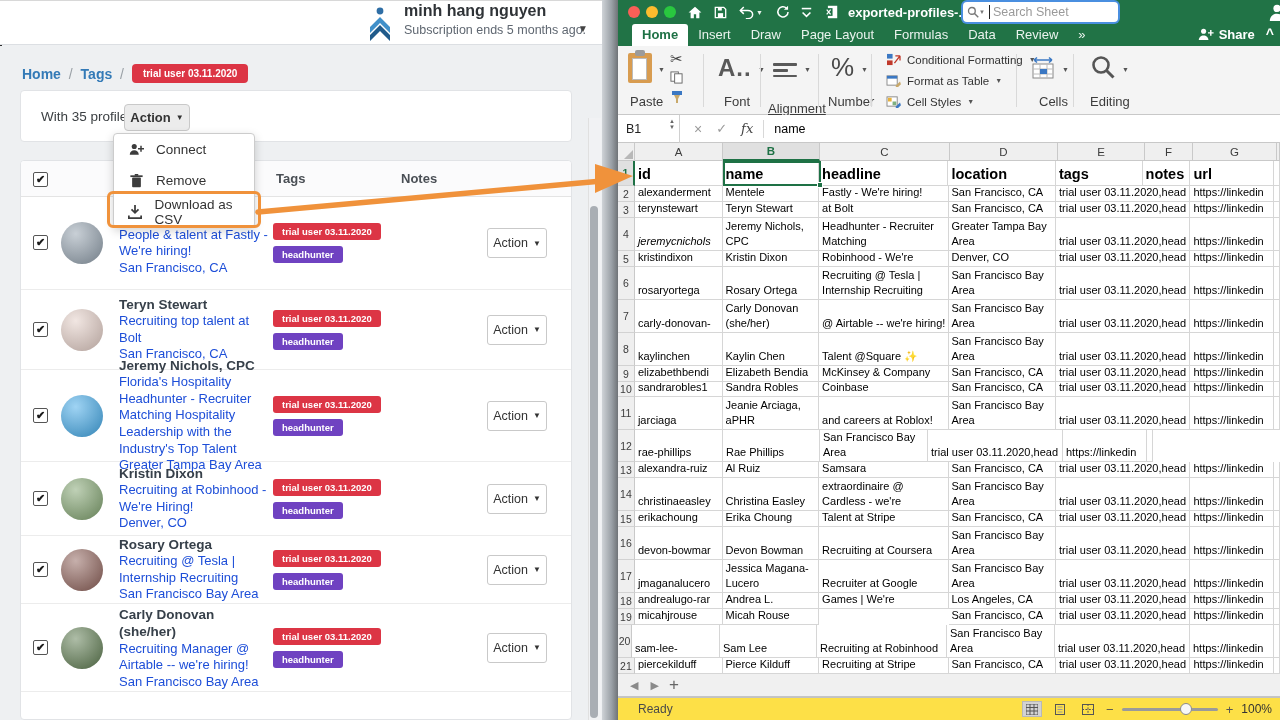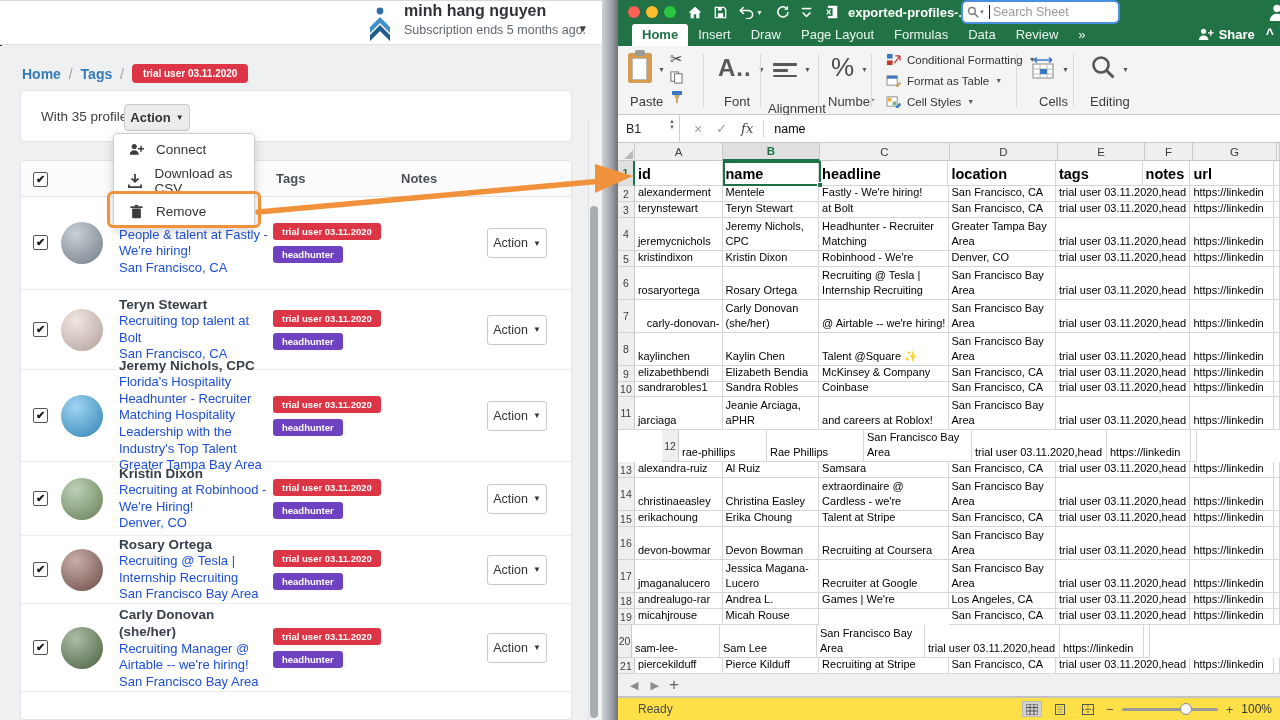--- a/index.html
+++ b/index.html
@@ -312,36 +312,36 @@
           <svg width="15" height="13" viewBox="0 0 20 16">
               <circle cx="7" cy="4" r="3.4" fill="#3c3c3c"></circle>
               <path d="M1 15c0-3.8 2.7-6 6-6s6 2.2 6 6z" fill="#3c3c3c"></path>
               <path d="M16 3v8M12 7h8" stroke="#3c3c3c" stroke-width="2"></path>
             </svg>
         </span>
         <span>Connect</span>
       </div>
       <div class="dd-item">
         <span class="dd-icon">
-          <svg width="14" height="14" viewBox="0 0 16 16">
-              <path d="M8 0v8M4 5l4 4 4-4" stroke="#3c3c3c" stroke-width="2" fill="none"></path>
-              <path d="M1 12v3h14v-3" stroke="#3c3c3c" stroke-width="2" fill="none"></path>
-            </svg>
-        </span>
-        <span>Download as CSV</span>
-      </div>
-      <div class="dd-item">
-        <span class="dd-icon">
           <svg width="13" height="14" viewBox="0 0 14 16">
               <rect x="2" y="4" width="10" height="11" rx="1" fill="#3c3c3c"></rect>
               <rect x="0" y="1.5" width="14" height="2" fill="#3c3c3c"></rect>
               <rect x="5" y="0" width="4" height="2" fill="#3c3c3c"></rect>
             </svg>
         </span>
         <span>Remove</span>
+      </div>
+      <div class="dd-item">
+        <span class="dd-icon">
+          <svg width="14" height="14" viewBox="0 0 16 16">
+              <path d="M8 0v8M4 5l4 4 4-4" stroke="#3c3c3c" stroke-width="2" fill="none"></path>
+              <path d="M1 12v3h14v-3" stroke="#3c3c3c" stroke-width="2" fill="none"></path>
+            </svg>
+        </span>
+        <span>Download as CSV</span>
       </div>
     </div>
     <div class="highlight-box"></div>
 
     <div class="left-scroll-track"></div>
     <div class="left-scroll-thumb"></div>
   </div>
 
   <div class="gap-strip"></div>
 
@@ -458,21 +458,21 @@
       <span class="rib-caret" style="position:absolute;left:140px;top:20px;">▼</span>
       <div class="rib-label" style="left:106px;top:48px;">Font</div>
       <div class="rib-div" style="left:142px;"></div>
 
       <div class="alines" style="position:absolute;left:155px;top:14px;width:24px;">
         <div style="width:24px;"></div>
           <div style="width:15px;"></div>
           <div style="width:24px;"></div>
       </div>
       <span class="rib-caret" style="position:absolute;left:186px;top:20px;">▼</span>
-      <div class="rib-label" style="left:150px;top:55px;">Alignment</div>
+      <div class="rib-label" style="left:150px;top:55px;text-decoration:underline;">Alignment</div>
       <div class="rib-div" style="left:200px;"></div>
 
       <div style="position:absolute;left:213px;top:6px;"><span class="pct">%</span></div>
       <span class="rib-caret" style="position:absolute;left:243px;top:20px;">▼</span>
       <div class="rib-label" style="left:210px;top:48px;">Number</div>
       <div class="rib-div" style="left:253px;"></div>
 
       <div class="style-row" style="top:7px;">
         <svg width="15" height="13" viewBox="0 0 16 14">
             <rect x="1" y="1" width="6" height="5" fill="#3b78c3"></rect>
@@ -618,21 +618,21 @@
             <div class="xl-cell nowrap" style="width: 135px;">
               <div>trial user 03.11.2020,head</div>
             </div>
             <div class="xl-cell nowrap" style="width: 84px;">
               <div>https://linkedin</div>
             </div>
             <div class="xl-cell" style="width: 3px;"></div>
           </div>
           <div class="xl-row" style="height: 33px;">
             <div class="rowhead" style="width: 17px;">4</div>
-            <div class="xl-cell nowrap" style="width: 88px;">
+            <div class="xl-cell nowrap" style="width: 88px; font-style: italic;">
               <div>jeremycnichols</div>
             </div>
             <div class="xl-cell " style="width: 97px;">
               <div>Jeremy Nichols, CPC</div>
             </div>
             <div class="xl-cell " style="width: 130px;">
               <div>Headhunter - Recruiter Matching</div>
             </div>
             <div class="xl-cell " style="width: 108px;">
               <div>Greater Tampa Bay Area</div>
@@ -684,21 +684,21 @@
             <div class="xl-cell nowrap" style="width: 135px;">
               <div>trial user 03.11.2020,head</div>
             </div>
             <div class="xl-cell nowrap" style="width: 84px;">
               <div>https://linkedin</div>
             </div>
             <div class="xl-cell" style="width: 3px;"></div>
           </div>
           <div class="xl-row" style="height: 33px;">
             <div class="rowhead" style="width: 17px;">7</div>
-            <div class="xl-cell nowrap" style="width: 88px; justify-content: flex-end;">
+            <div class="xl-cell nowrap" style="width: 88px;">
               <div>carly-donovan-</div>
             </div>
             <div class="xl-cell " style="width: 97px;">
               <div>Carly Donovan (she/her)</div>
             </div>
             <div class="xl-cell " style="width: 130px;">
               <div>@ Airtable -- we're hiring!</div>
             </div>
             <div class="xl-cell " style="width: 108px;">
               <div>San Francisco Bay Area</div>
@@ -792,21 +792,21 @@
               <div>San Francisco Bay Area</div>
             </div>
             <div class="xl-cell nowrap" style="width: 135px;">
               <div>trial user 03.11.2020,head</div>
             </div>
             <div class="xl-cell nowrap" style="width: 84px;">
               <div>https://linkedin</div>
             </div>
             <div class="xl-cell" style="width: 3px;"></div>
           </div>
-          <div class="xl-row" style="height: 32px; padding-left: 44px;">
+          <div class="xl-row" style="height: 32px;">
             <div class="rowhead" style="width: 17px;">12</div>
             <div class="xl-cell nowrap" style="width: 88px;">
               <div>rae-phillips</div>
             </div>
             <div class="xl-cell " style="width: 97px;">
               <div>Rae Phillips</div>
             </div>
             <div class="xl-cell " style="width: 108px;">
               <div>San Francisco Bay Area</div>
             </div>
@@ -972,20 +972,23 @@
             </div>
             <div class="xl-cell" style="width: 3px;"></div>
           </div>
           <div class="xl-row" style="height: 33px;">
             <div class="rowhead" style="width: 14px;">20</div>
             <div class="xl-cell nowrap" style="width: 88px;">
               <div>sam-lee-</div>
             </div>
             <div class="xl-cell " style="width: 97px;">
               <div>Sam Lee</div>
+            </div>
+            <div class="xl-cell " style="width: 130px;">
+              <div>Recruiting at Robinhood</div>
             </div>
             <div class="xl-cell " style="width: 108px;">
               <div>San Francisco Bay Area</div>
             </div>
             <div class="xl-cell nowrap" style="width: 135px;">
               <div>trial user 03.11.2020,head</div>
             </div>
             <div class="xl-cell nowrap" style="width: 84px;">
               <div>https://linkedin</div>
             </div>

